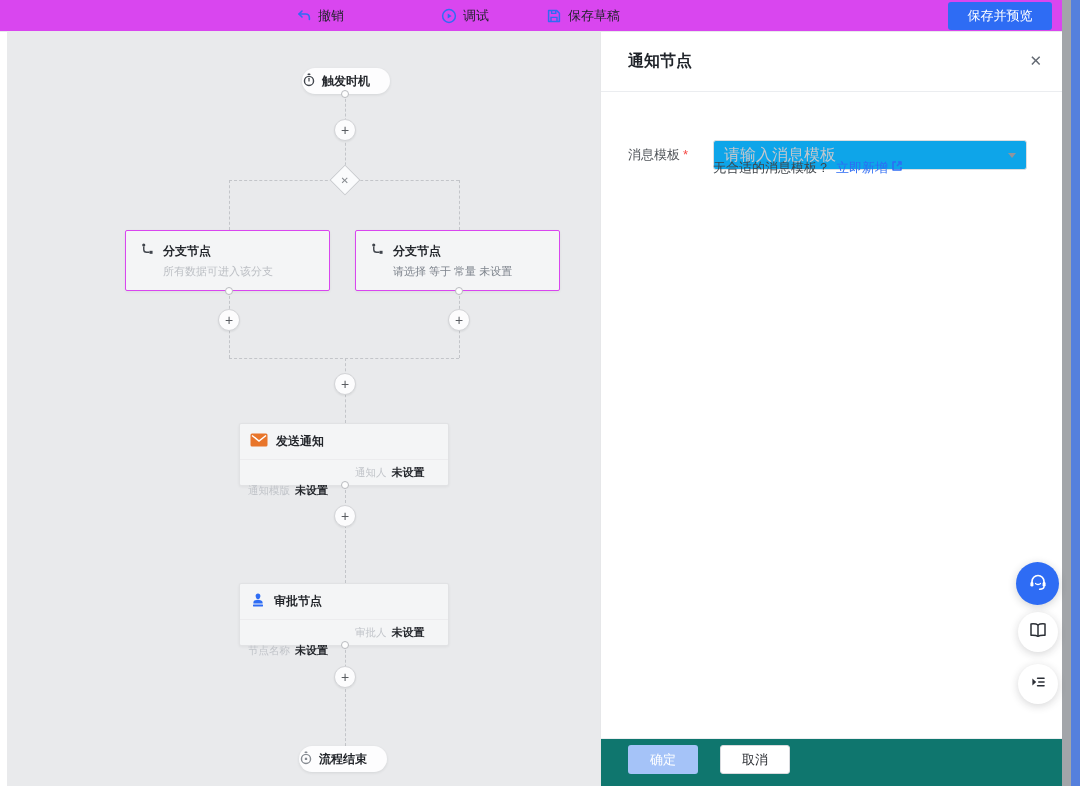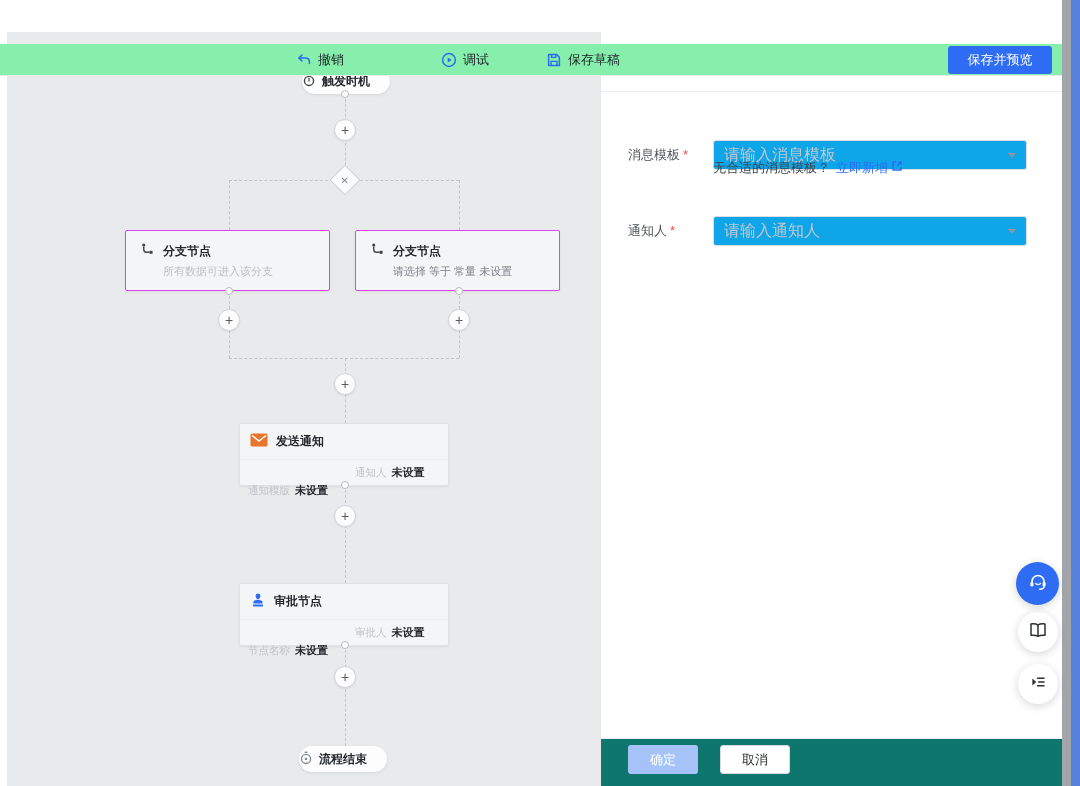--- a/index.html
+++ b/index.html
@@ -1,20 +1,20 @@
 <!DOCTYPE html>
 <html><head>
 <meta charset="utf-8">
 <style>
   * { margin:0; padding:0; box-sizing:border-box; }
   html,body { width:1080px; height:786px; overflow:hidden; font-family:"Liberation Sans","DejaVu Sans",sans-serif; background:#fff; }
   .stage { position:relative; width:1080px; height:786px; }
 
   
-  .topbar { position:absolute; left:0; top:0; width:1080px; height:32px; background:#86efac; border-bottom:1px solid #e8e9eb; z-index:5;margin-top:44px; }
+  .topbar { position:absolute; left:0; top:0; width:1080px; height:32px; background:#d946ef; border-bottom:1px solid #e8e9eb; z-index:5; }
   .tb-item { position:absolute; top:0; height:32px; display:flex; align-items:center; gap:6px; font-size:13px; color:#1f2329; cursor:pointer; }
   .tb-item svg { display:block; }
   .btn-primary-top { position:absolute; left:948px; top:2px; width:104px; height:28px; background:#2e6cf4; color:#fff; font-size:13px; border:none; border-radius:3px; display:flex; align-items:center; justify-content:center; cursor:pointer; }
 
   
   .canvas { position:absolute; left:0; top:32px; width:600px; height:754px; background:#e9eaec; border-left:7px solid #fff; }
   .dash-v { position:absolute; border-left:1px dashed #c3c5c9; width:0; z-index:1; }
   .dash-h { position:absolute; border-top:1px dashed #c3c5c9; height:0; z-index:1; }
   .dot { position:absolute; width:8px; height:8px; border-radius:50%; background:#fdfdfd; border:1px solid #b9bbbf; z-index:3; }
   .add-btn { position:absolute; width:22px; height:22px; border-radius:50%; background:#fcfcfd; border:1px solid #d3d4d7; box-shadow:0 1px 2px rgba(31,35,41,.08); z-index:3; display:flex; align-items:center; justify-content:center; font-size:14px; color:#595c61; cursor:pointer; }
@@ -258,27 +258,20 @@
         <span>
           <svg width="12" height="12" viewBox="0 0 12 12">
               <path d="M5 2 H2 V10 H10 V7" fill="none" stroke="#2e6cf4" stroke-width="1.5" stroke-linejoin="round"></path>
               <path d="M7 2 H10 V5" fill="none" stroke="#2e6cf4" stroke-width="1.5"></path>
               <path d="M10 2 L6 6" fill="none" stroke="#2e6cf4" stroke-width="1.5"></path>
             </svg>
         </span>
       </a>
     </div>
 
-    <div class="form-row" style="top:160px">
-      <div class="form-label"><span>通知人</span><span class="req">*</span></div>
-      <div class="select-wrap">
-        <input type="text" placeholder="请输入通知人" style="">
-        <i class="caret"></i>
-      </div>
-    </div>
 
     <div class="panel-footer">
       <button class="btn btn-confirm">确定</button>
       <button class="btn btn-cancel">取消</button>
     </div>
   </div>
 
   <div class="float-btn fb-blue">
     <span>
       <svg width="22" height="22" viewBox="0 0 22 22">

